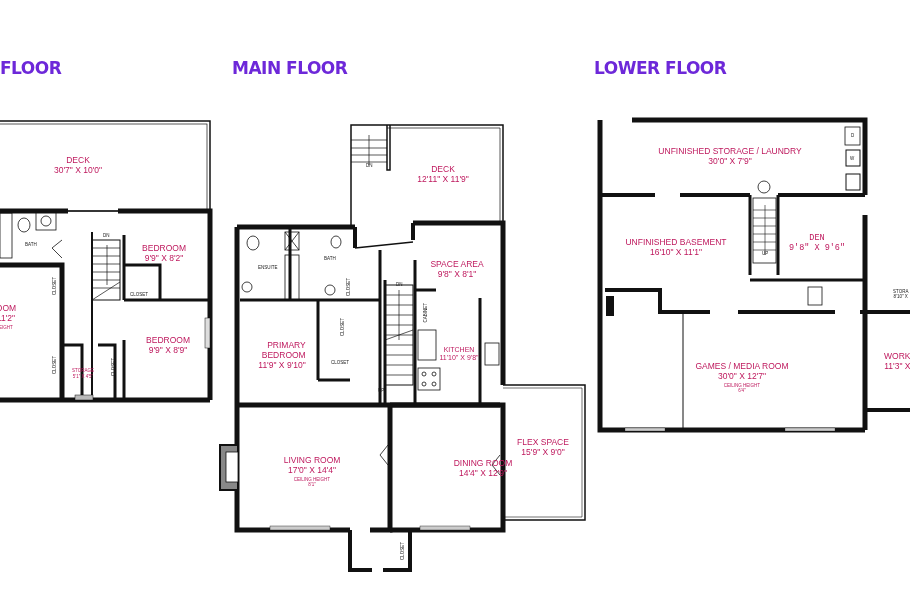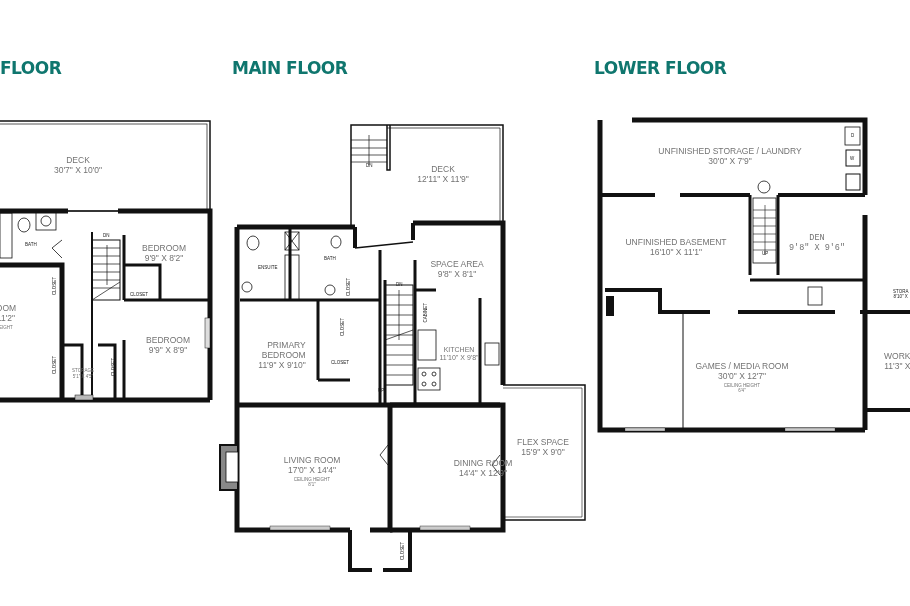--- a/index.html
+++ b/index.html
@@ -1,19 +1,19 @@
 <!DOCTYPE html>
 <html><head>
 <meta charset="utf-8">
 <style>
   html,body{margin:0;padding:0;background:#fff;}
   body{width:910px;height:606px;position:relative;overflow:hidden;font-family:"Liberation Sans",sans-serif;color:#1a1a1a;}
-  .title{position:absolute;top:58px;font-family:"DejaVu Sans",sans-serif;font-weight:bold;font-size:17px;letter-spacing:-0.5px;color:#0f766e;}
+  .title{position:absolute;top:58px;font-family:"DejaVu Sans",sans-serif;font-weight:bold;font-size:17px;letter-spacing:-0.5px;color:#6d28d9;}
   svg{position:absolute;left:0;top:0;}
-  .lbl{position:absolute;text-align:center;line-height:1.15;color:#737373;white-space:nowrap;transform:translateX(-50%);}
+  .lbl{position:absolute;text-align:center;line-height:1.15;color:#be185d;white-space:nowrap;transform:translateX(-50%);}
   .lbl .n{font-size:8.5px;}
   .lbl .d{font-size:8.5px;}
   .lbl .ch{font-size:4.5px;display:block;margin-top:1px;}
   .sm{position:absolute;font-size:4.5px;color:#1a1a1a;white-space:nowrap;}
   .vert{writing-mode:vertical-rl;transform:rotate(180deg);}
 </style>
 </head>
 <body>
 
 <div class="title" style="left:0px;">FLOOR</div>

